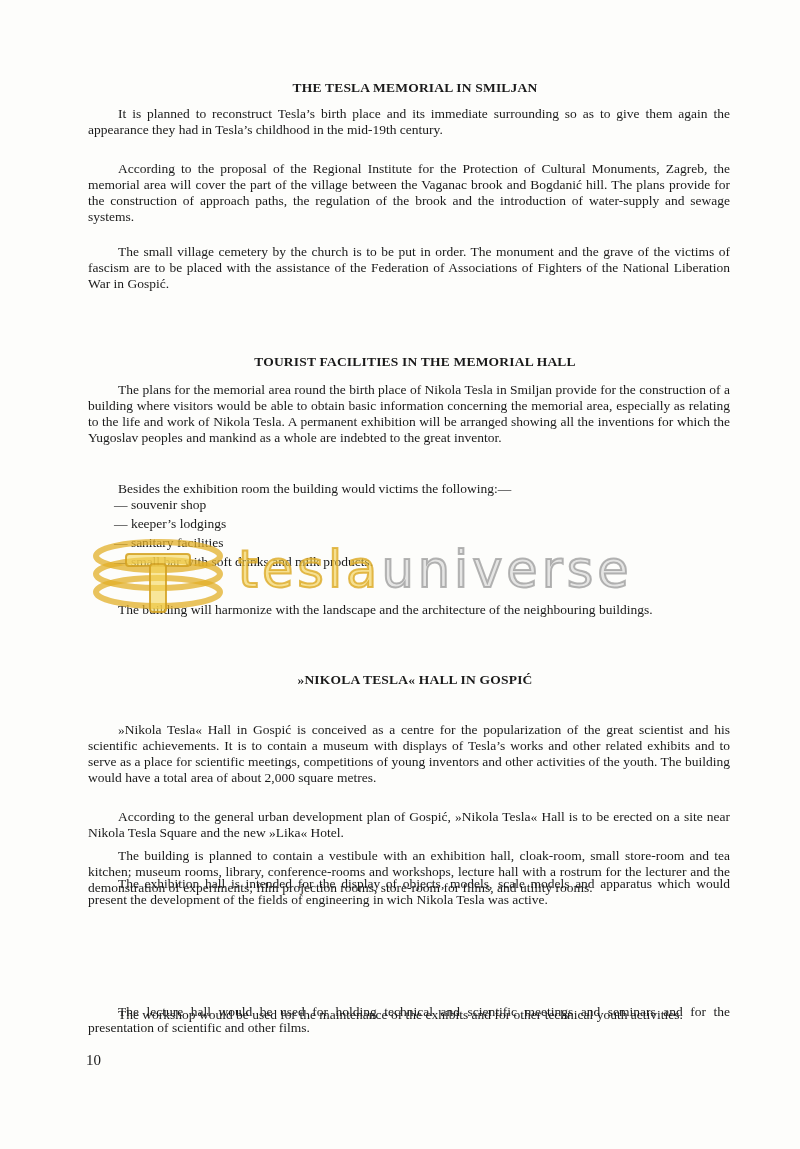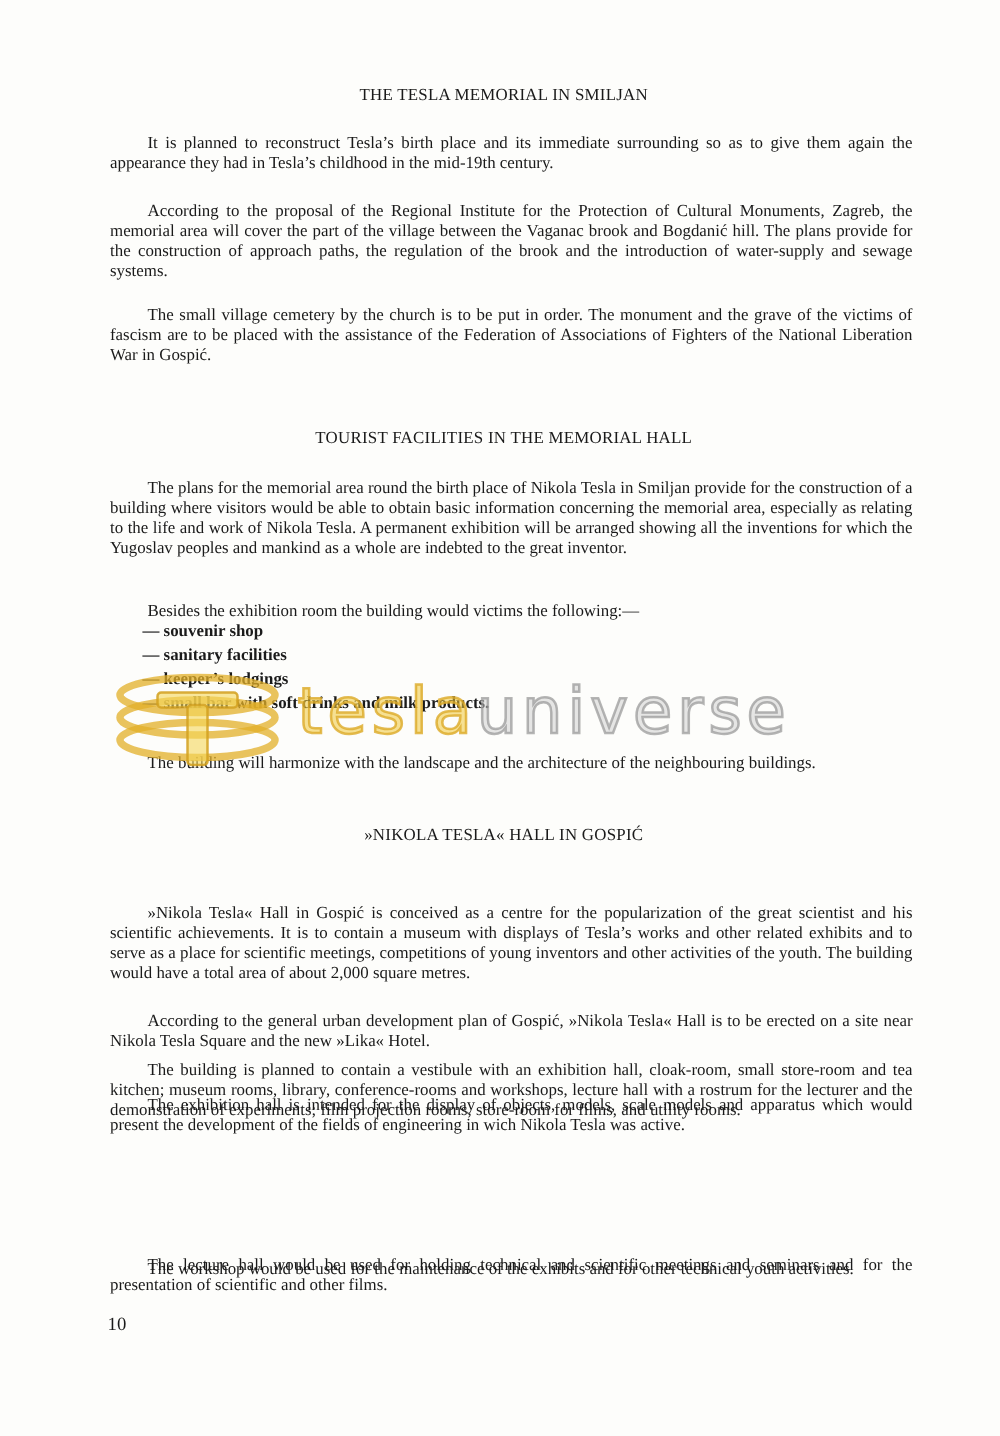--- a/index.html
+++ b/index.html
@@ -2,28 +2,28 @@
 <html><head>
 <meta charset="utf-8">
 <style>
   html, body { margin: 0; padding: 0; }
   body {
     width: 800px; height: 1149px; background: #fdfdfb; position: relative; overflow: hidden;
     font-family: "Liberation Serif", "DejaVu Serif", serif; color: #1a1a1a;
   }
   .page { position: absolute; left: 82px; top: 0; width: 642px; }
   h2 {
-    position: absolute; left: 0; width: 642px; margin: 0; text-align: center;
-    font-size: 13.5px; font-weight: normal; letter-spacing: 0.2px;
+    position: absolute; left: 0; width: 642px; margin: 12px; text-align: center;
+    font-size: 13.5px; font-weight: bold; letter-spacing: 0.2px;
   }
   p {
     position: absolute; left: 0; width: 642px; margin: 6px; font-size: 13.5px;
     font-weight: normal; line-height: 16px; text-align: justify; text-indent: 30px;
   }
-  .list { position: absolute; left: 32px; margin: 0; padding: 0; list-style: none; font-size: 13.5px; font-weight: bold; }
+  .list { position: absolute; left: 32px; margin: 0; padding: 0; list-style: none; font-size: 13.5px; font-weight: normal; }
   .list li { height: 19px; line-height: 19px; }
   .pagenum { position: absolute; left: 86px; top: 1052px; font-size: 15px; }
   .watermark { position: absolute; left: 88px; top: 534px; width: 620px; height: 82px; pointer-events: none; }
   .wm-text {
     position: absolute; left: 150px; top: 6px; font-family: "DejaVu Sans", sans-serif; font-size: 51px;
     line-height: 60px; letter-spacing: 4px; font-weight: normal;
   }
   .wm-tesla { color: rgba(240,200,60,0.55); -webkit-text-stroke: 2px rgba(220,170,40,0.8); }
   .wm-universe { color: rgba(200,200,200,0.45); -webkit-text-stroke: 2px rgba(150,150,150,0.7); }
 </style>
@@ -34,22 +34,22 @@
   <h2 style="top:68px">THE TESLA MEMORIAL IN SMILJAN</h2>
   <p style="top:100px">It is planned to reconstruct Tesla’s birth place and its immediate surrounding so as to give them again the appearance they had in Tesla’s childhood in the mid-19th century.</p>
   <p style="top:155px">According to the proposal of the Regional Institute for the Protection of Cultural Monuments, Zagreb, the memorial area will cover the part of the village between the Vaganac brook and Bogdanić hill. The plans provide for the construction of approach paths, the regulation of the brook and the introduction of water-supply and sewage systems.</p>
   <p style="top:238px">The small village cemetery by the church is to be put in order. The monument and the grave of the victims of fascism are to be placed with the assistance of the Federation of Associations of Fighters of the National Liberation War in Gospić.</p>
 
   <h2 style="top:342px">TOURIST FACILITIES IN THE MEMORIAL HALL</h2>
   <p style="top:376px">The plans for the memorial area round the birth place of Nikola Tesla in Smiljan provide for the construction of a building where visitors would be able to obtain basic information concerning the memorial area, especially as relating to the life and work of Nikola Tesla. A permanent exhibition will be arranged showing all the inventions for which the Yugoslav peoples and mankind as a whole are indebted to the great inventor.</p>
   <p style="top:475px">Besides the exhibition room the building would victims the following:—</p>
   <ul class="list" style="top:495px">
     <li>— souvenir shop</li>
+    <li>— keeper’s lodgings</li>
     <li>— sanitary facilities</li>
-    <li>— keeper’s lodgings</li>
     <li>— small bar with soft drinks and milk products.</li>
   </ul>
   <p style="top:596px">The building will harmonize with the landscape and the architecture of the neighbouring buildings.</p>
 
   <h2 style="top:660px">»NIKOLA TESLA« HALL IN GOSPIĆ</h2>
   <p style="top:716px">»Nikola Tesla« Hall in Gospić is conceived as a centre for the popularization of the great scientist and his scientific achievements. It is to contain a museum with displays of Tesla’s works and other related exhibits and to serve as a place for scientific meetings, competitions of young inventors and other activities of the youth. The building would have a total area of about 2,000 square metres.</p>
   <p style="top:803px">According to the general urban development plan of Gospić, »Nikola Tesla« Hall is to be erected on a site near Nikola Tesla Square and the new »Lika« Hotel.</p>
   <p style="top:842px">The building is planned to contain a vestibule with an exhibition hall, cloak-room, small store-room and tea kitchen; museum rooms, library, conference-rooms and workshops, lecture hall with a rostrum for the lecturer and the demonstration of experiments; film projection rooms, store-room for films, and utility rooms.</p>
   <p style="top:870px">The exhibition hall is intended for the display of objects, models, scale models and apparatus which would present the development of the fields of engineering in wich Nikola Tesla was active.</p>
   <p style="top:998px">The lecture hall would be used for holding technical and scientific meetings and seminars and for the presentation of scientific and other films.</p>

